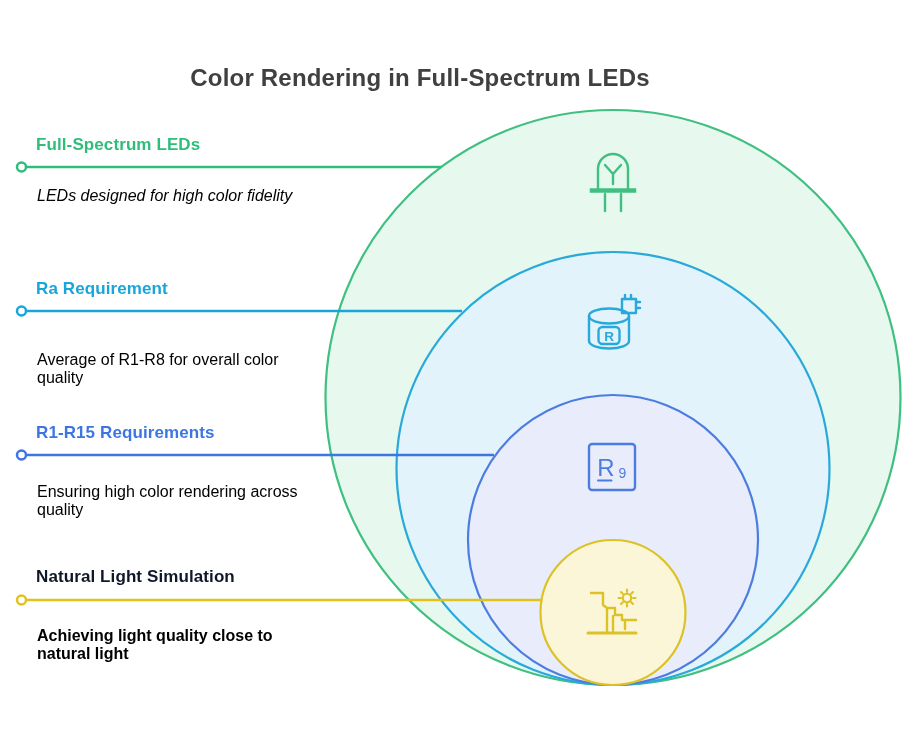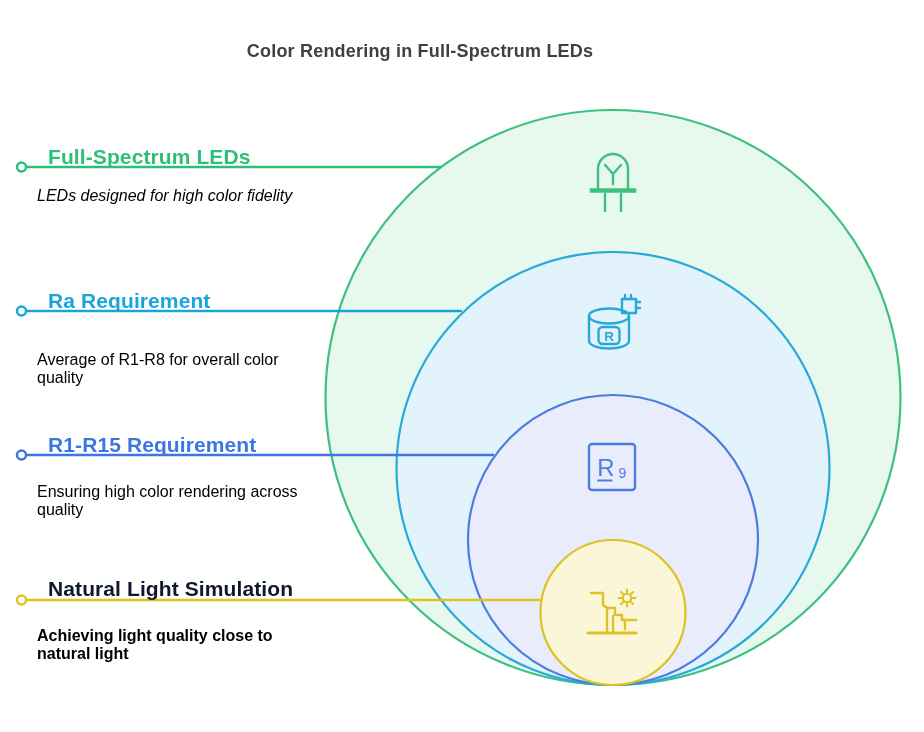--- a/index.html
+++ b/index.html
@@ -2,27 +2,27 @@
 <html><head>
 <meta charset="utf-8">
 <style>
   html,body{margin:0;padding:0;background:#ffffff;}
   body{
     width:924px;height:732px;position:relative;overflow:hidden;
     font-family:"Liberation Sans","DejaVu Sans",sans-serif;
     -webkit-font-smoothing:antialiased;
   }
   .title{
-    position:absolute;left:0;top:41px;width:840px;text-align:center;
-    font-size:18px;font-weight:bold;color:#404040;letter-spacing:.2px;
+    position:absolute;left:0;top:64px;width:840px;text-align:center;
+    font-size:24px;font-weight:bold;color:#404040;letter-spacing:.2px;
   }
   .diagram-svg{position:absolute;left:0;top:0;width:924px;height:732px;}
   .label{position:absolute;left:36px;}
   .label h2{
-    margin:12px;font-size:21px;font-weight:bold;letter-spacing:.1px;line-height:22px;
+    margin:0;font-size:17px;font-weight:bold;letter-spacing:.1px;line-height:22px;
   }
   .lbl-1{top:134px;} .desc-1{top:171px;max-width:400px;font-style:italic;}
   .lbl-2{top:278px;text-align:right;} .desc-2{top:323px;max-width:258px;margin-top:28px;}
   .lbl-3{top:422px;} .desc-3{top:467px;max-width:288px;}
   .lbl-4{top:566px;} .desc-4{top:611px;max-width:238px;font-weight:bold;}
   .desc{position:absolute;left:37px;}
 </style>
 </head>
 <body>
 
@@ -86,20 +86,20 @@
   <h2 style="color: rgb(46, 190, 122);">Full-Spectrum LEDs</h2>
 </div>
 <p class="label desc desc-1">LEDs designed for high color fidelity</p>
 
 <div class="label lbl-2">
   <h2 style="color: rgb(24, 166, 218);">Ra Requirement</h2>
 </div>
 <p class="label desc desc-2">Average of R1-R8 for overall color quality</p>
 
 <div class="label lbl-3">
-  <h2 style="color: rgb(61, 118, 227);">R1-R15 Requirement</h2>
+  <h2 style="color: rgb(61, 118, 227);">R1-R15 Requirements</h2>
 </div>
 <p class="label desc desc-3">Ensuring high color rendering across quality</p>
 
 <div class="label lbl-4">
   <h2 style="color: #0f172a;">Natural Light Simulation</h2>
 </div>
 <p class="label desc desc-4">Achieving light quality close to natural light</p>
 
 </body></html>

